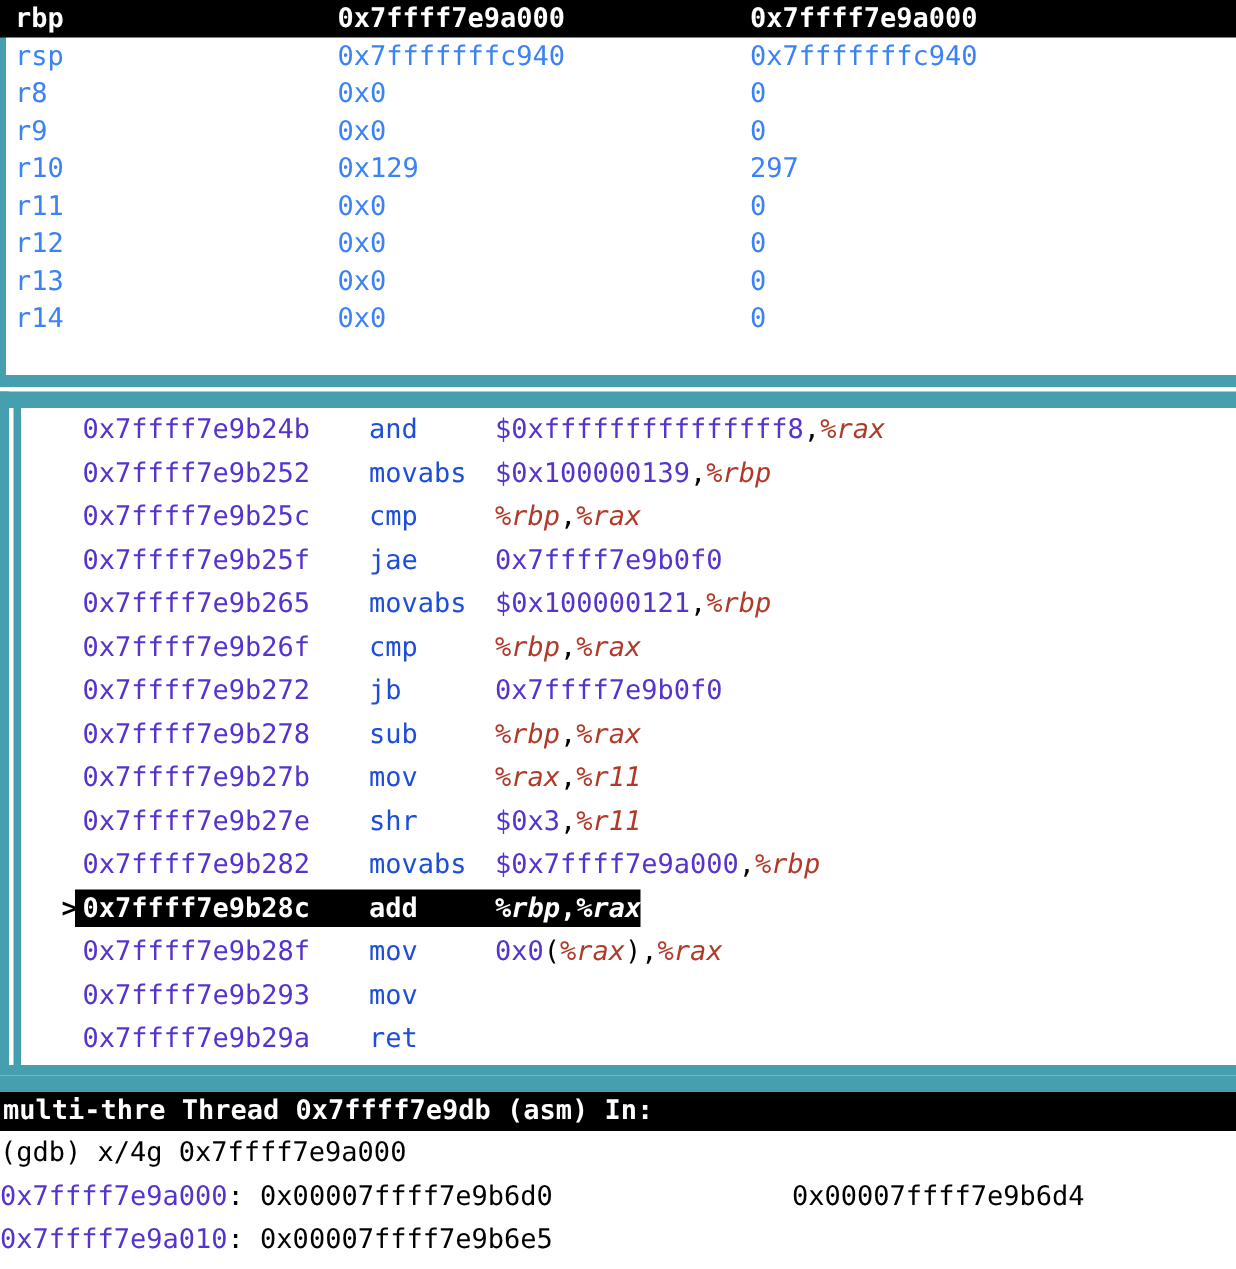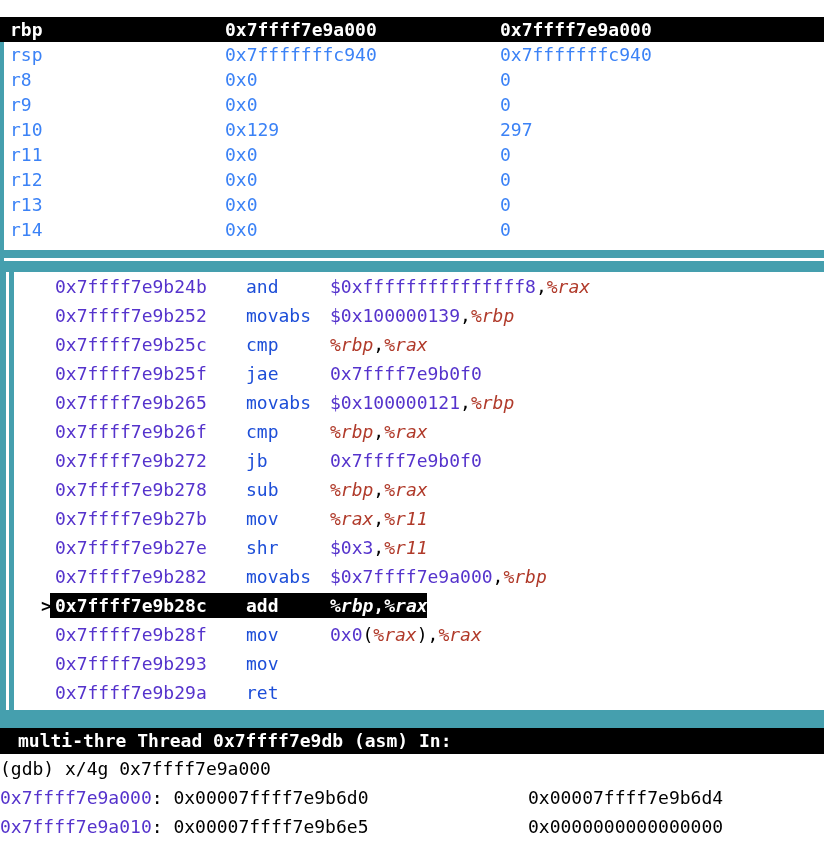--- a/index.html
+++ b/index.html
@@ -20,21 +20,21 @@
   #app {
     position: relative;
     width: 824px;
     height: 846px;
   }
 
   
   .reg-panel {
     position: absolute;
     left: 0;
-    top: 17px;
+    top: 0;
     width: 824px;
     height: 309px;
     background: #ffffff;
     overflow: hidden;
   }
   .reg-panel .panel-left-border {
     position: absolute;
     left: 0;
     top: 0;
     width: 4px;
@@ -208,21 +208,21 @@
     overflow: hidden;
   }
   .status-line {
     position: relative;
     height: 26px;
     line-height: 26px;
     background: #000000;
     color: #ffffff;
     font-weight: bold;
     white-space: pre;
-    padding-left: 18px;
+    padding-left: 2px;
     box-sizing: border-box;
   }
   .cmd-line {
     position: relative;
     height: 29px;
     line-height: 29px;
     white-space: pre;
     color: #000000;
   }
   .cmd-line .dumpaddr {
@@ -284,18 +284,18 @@
   </div>
 
   <div class="mid-bar1"></div>
   <div class="mid-bar2"></div>
 
   <div class="cmd-panel">
     <div class="status-line">multi-thre Thread 0x7ffff7e9db (asm) In:</div>
     <div id="cmd-lines">
         <div class="cmd-line"><span>(gdb) x/4g 0x7ffff7e9a000</span></div>
         <div class="cmd-line"><span class="dumpaddr">0x7ffff7e9a000</span><span>: </span><span>0x00007ffff7e9b6d0</span><span class="word2">0x00007ffff7e9b6d4</span></div>
-        <div class="cmd-line"><span class="dumpaddr">0x7ffff7e9a010</span><span>: </span><span>0x00007ffff7e9b6e5</span><span class="word2">0x0000000000000000</span></div>
+        <div class="cmd-line"><span class="dumpaddr">0x7ffff7e9a010</span><span>: </span><span>0x00007ffff7e9b6e5</span></div>
         <div class="cmd-line clipped"><span>(gdb) x/4g 0x7ffff7e9a000</span></div>
       </div>
   </div>
 
 </div>
 
 </body></html>

